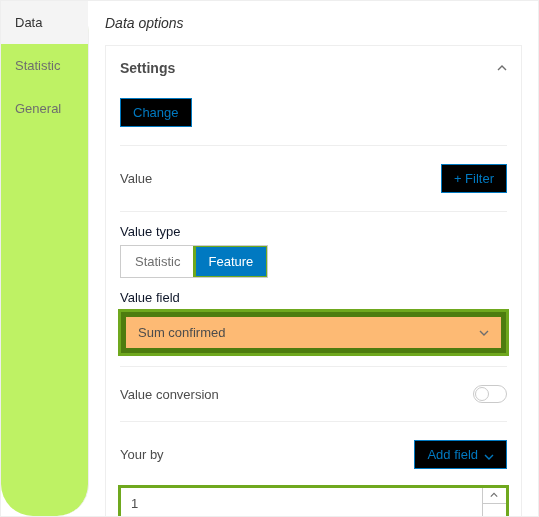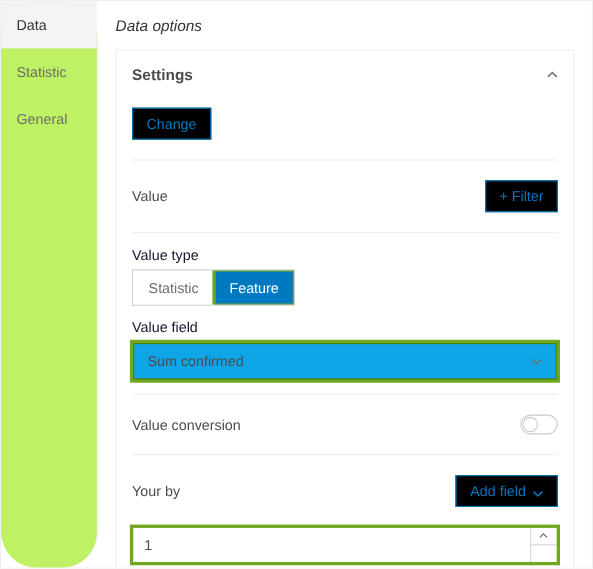--- a/index.html
+++ b/index.html
@@ -104,23 +104,23 @@
   }
   .highlight {
     outline: 3px solid #6fa81e;
     outline-offset: -1px;
   }
   .field-block { margin-top: 12px; }
   .select {
     display: flex;
     align-items: center;
     justify-content: space-between;
-    border: 2px solid #4d7c0f;
+    border: 6px solid #4d7c0f;
     padding: 8px 12px;
-    background: #0ea5e9;
+    background: #fdba74;
     cursor: pointer;
   }
   .chev {
     width: 10px;
     height: 10px;
     display: inline-block;
   }
   .chev svg { display: block; }
   .toggle {
     width: 34px;

